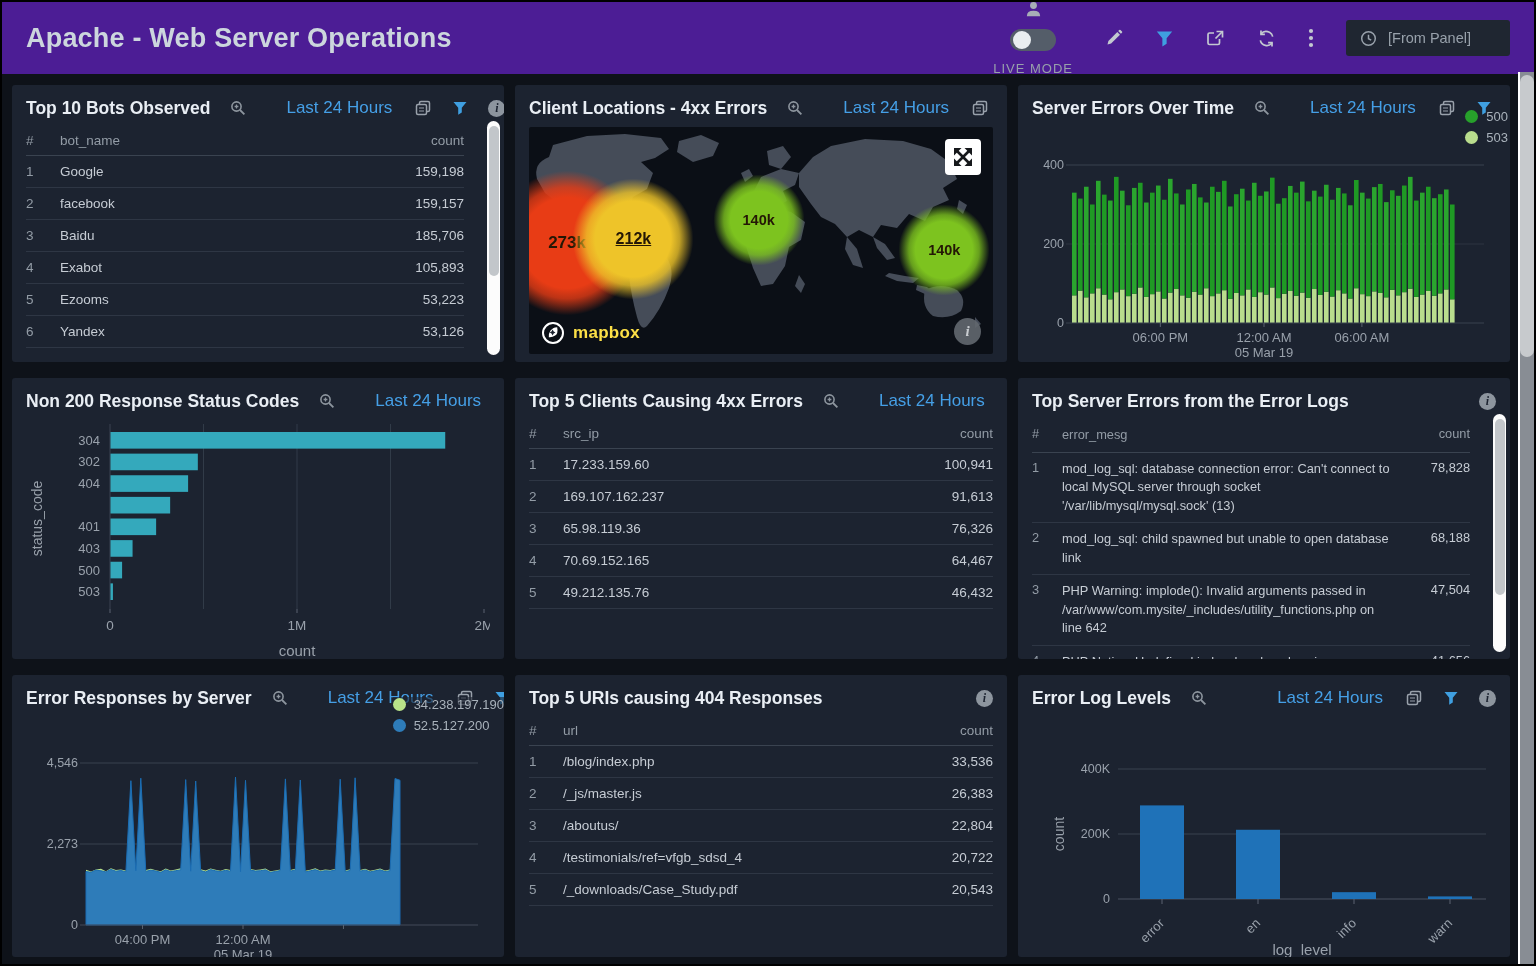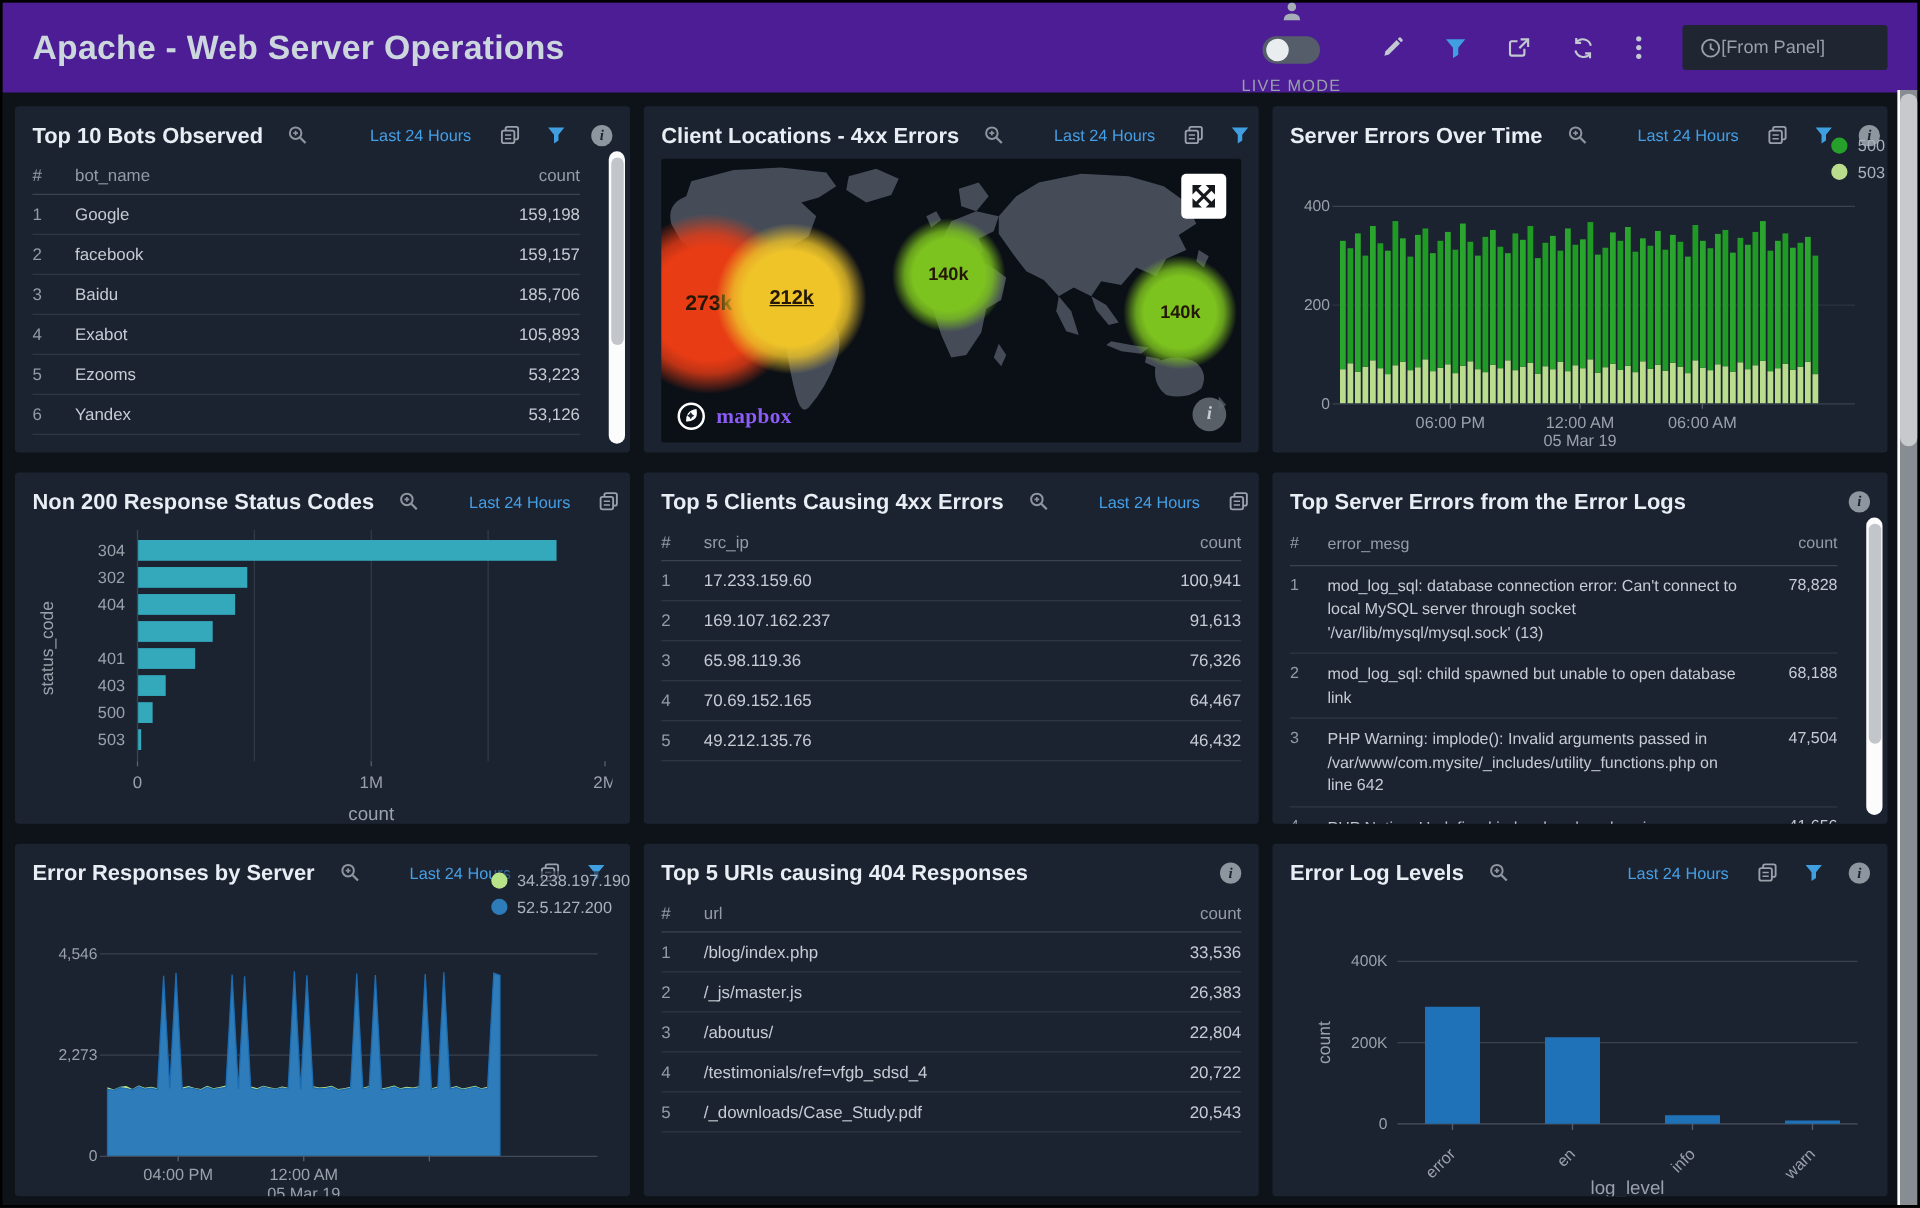--- a/index.html
+++ b/index.html
@@ -11,35 +11,35 @@
   svg text { font-family:"Liberation Sans", sans-serif; }
 
   
   .hdr { height:72px; background:#4c1d95; display:flex; align-items:center; padding:0 24px; }
   .hdr h1 { font-size:27px; color:#ccd6dd; font-weight:700; letter-spacing:.2px; }
   .hdr-right { margin-left:auto; display:flex; align-items:center; gap:32px; }
   .hgroup { display:flex; align-items:center; gap:10px;flex-direction:column; }
   .toggle { width:46px; height:22px; border-radius:12px; background:#545d69; position:relative; cursor:pointer; }
   .knob { position:absolute; left:3px; top:2px; width:18px; height:18px; border-radius:50%; background:#e9edf0; }
   .livemode { font-size:13px; color:#98a1ab; letter-spacing:1px; }
-  .frompanel { display:flex; align-items:center; background:#1f2631; border-radius:3px;
+  .frompanel { display:flex; align-items:center; gap:11px; background:#1f2631; border-radius:3px;
                height:36px; padding:0 14px; width:164px; color:#98a1ab; font-size:14.5px; }
   .ic { display:inline-flex; align-items:center; }
   .ic svg { display:block; }
 
   
   .grid { position:absolute; left:10px; top:83px; display:grid;
           grid-template-columns:492px 492px 492px; grid-template-rows:277px 281px 282px;
           column-gap:11px; row-gap:16px; }
   .panel { background:#1c2330; border-radius:3px; padding:10px 14px 8px; position:relative;
            display:flex; flex-direction:column; overflow:hidden; }
   .phead { display:flex; align-items:center; gap:20px; height:26px; flex:none; }
   .ptitle { font-size:17.5px; color:#e9eef4; font-weight:600; white-space:nowrap; }
   .spacer { flex:1; }
-  .trange { font-size:13px; color:#459fe6; cursor:pointer; margin-right:3px; white-space:nowrap; }
+  .trange { font-size:17px; color:#459fe6; cursor:pointer; margin-right:3px; white-space:nowrap; }
   .info { width:17px; height:17px; border-radius:50%; background:#8d959e; color:#1c2330;
           font-size:12px; font-weight:700; display:flex; align-items:center; justify-content:center;
           font-family:"Liberation Serif", serif; font-style:italic; flex:none; cursor:pointer; }
 
   
   .tbl { margin-top:5px; }
   .trow { display:grid; grid-template-columns:34px 1fr 92px; align-items:center;
           border-bottom:1px solid #2e3644; padding:8px 0; font-size:13.5px; color:#c6ccd4; }
   .thead { color:#939ca6; border-bottom:1px solid #3a4350; padding:7px 0; }
   .cell-idx { color:#939ca6; }
@@ -51,21 +51,21 @@
   .vscroll { position:absolute; top:36px; bottom:7px; right:4px; width:13px;
              background:#fcfcfc; border-radius:7px; cursor:pointer; }
   .vthumb { position:absolute; top:5px; left:1.5px; width:10px; border-radius:5px; background:#c2c6ca; }
 
   
   .map { position:relative; margin-top:6px; flex:1; background:#0b0f16; border-radius:2px; overflow:hidden; cursor:grab; }
   .map svg.world { position:absolute; inset:0; }
   .bubble { position:absolute; transform:translate(-50%,-50%); border-radius:50%;
             display:flex; align-items:center; justify-content:center; font-weight:700; color:#241705; }
   .mapbox-attr { position:absolute; left:12px; bottom:9px; display:flex; align-items:center; gap:8px; }
-  .mapbox-attr .word { color:#8b5cf6; font-size:17px; font-weight:700; letter-spacing:.3px;font-family:Liberation Serif, serif; }
+  .mapbox-attr .word { color:#fde047; font-size:17px; font-weight:700; letter-spacing:.3px; }
   .map-info { position:absolute; right:12px; bottom:9px; width:27px; height:27px; border-radius:50%;
               background:#62686f; opacity:.9; color:#dde1e5; display:flex; align-items:center; justify-content:center;
               font-family:"Liberation Serif", serif; font-style:italic; font-weight:700; font-size:15px; cursor:pointer; }
   .expand { position:absolute; right:12px; top:12px; width:36px; height:36px; background:#fff; border-radius:4px;
             display:flex; align-items:center; justify-content:center; cursor:pointer; }
 
   
   .chart { position:relative; flex:1; margin-top:2px; }
   .legend { position:absolute; display:flex; flex-direction:column; gap:6px; font-size:13px; color:#a9b2bb; }
   .leg-item { display:flex; align-items:center; gap:8px; cursor:pointer; white-space:nowrap; }

